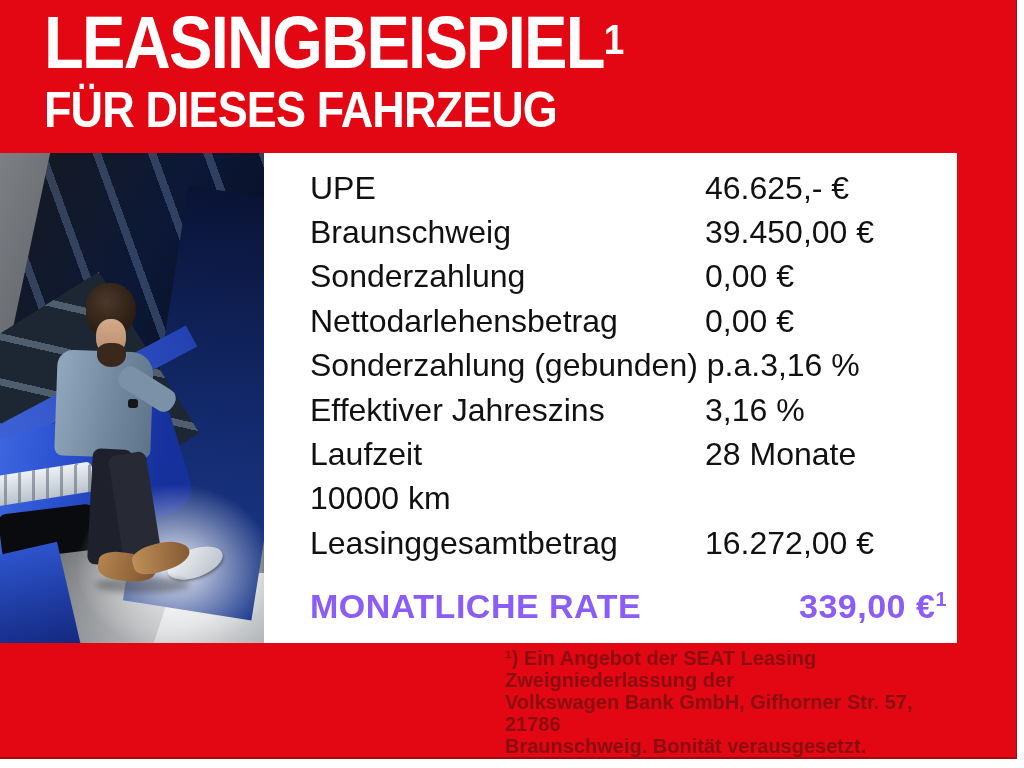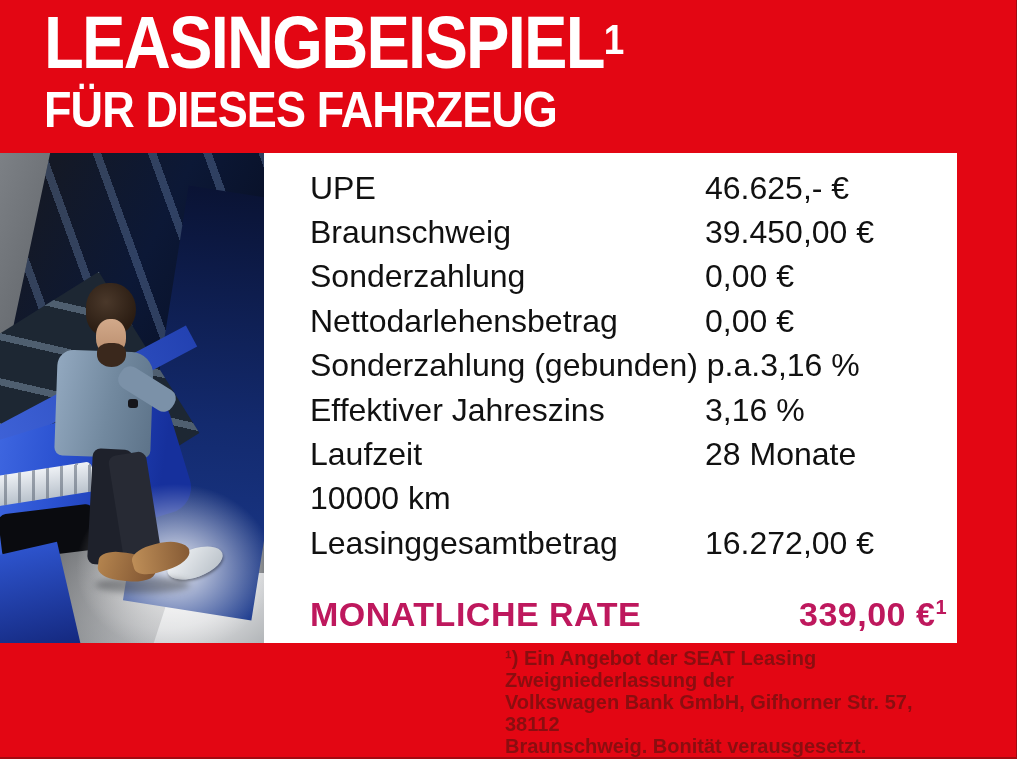--- a/index.html
+++ b/index.html
@@ -25,22 +25,22 @@
   
   .panel{
     position:absolute;left:264px;top:153px;width:693px;height:490px;
     background:#ffffff;color:#111111;
   }
   .rows{position:absolute;left:46px;top:13px;right:10px;}
   .row{display:flex;align-items:center;height:44.4px;font-size:32px;}
   .row .lbl{flex:0 0 395px;white-space:nowrap;}
   .row .val{flex:1;white-space:nowrap;}
   .rate-row{
-    display:flex;align-items:center;height:42px;margin-top:28px;
-    font-size:34px;font-weight:bold;letter-spacing:0.5px;color:#be185d;
+    display:flex;align-items:center;height:42px;margin-top:20px;
+    font-size:34px;font-weight:bold;letter-spacing:0.5px;color:#8b5cf6;
   }
   .rate-row .lbl{flex:0 0 395px;white-space:nowrap;}
   .rate-row .val{flex:1;white-space:nowrap;text-align:right;}
   .rate-row .sup{font-size:20px;vertical-align:12px;}
   
   .footnote{
     position:absolute;left:505px;top:647px;width:460px;
     color:#8A0E10;font-size:20px;line-height:22px;font-weight:bold;
   }
   
@@ -188,15 +188,15 @@
     </div>
     <div class="rate-row">
       <span class="lbl">MONATLICHE RATE</span>
       <span class="val"><span>339,00 €</span><span class="sup">1</span></span>
     </div>
   </div>
 </div>
 
 <div class="footnote">
   <div>¹) Ein Angebot der SEAT Leasing Zweigniederlassung der</div>
-  <div>Volkswagen Bank GmbH, Gifhorner Str. 57, 38112</div>
+  <div>Volkswagen Bank GmbH, Gifhorner Str. 57, 21786</div>
   <div>Braunschweig. Bonität verausgesetzt.</div>
 </div>
 
 </body></html>

